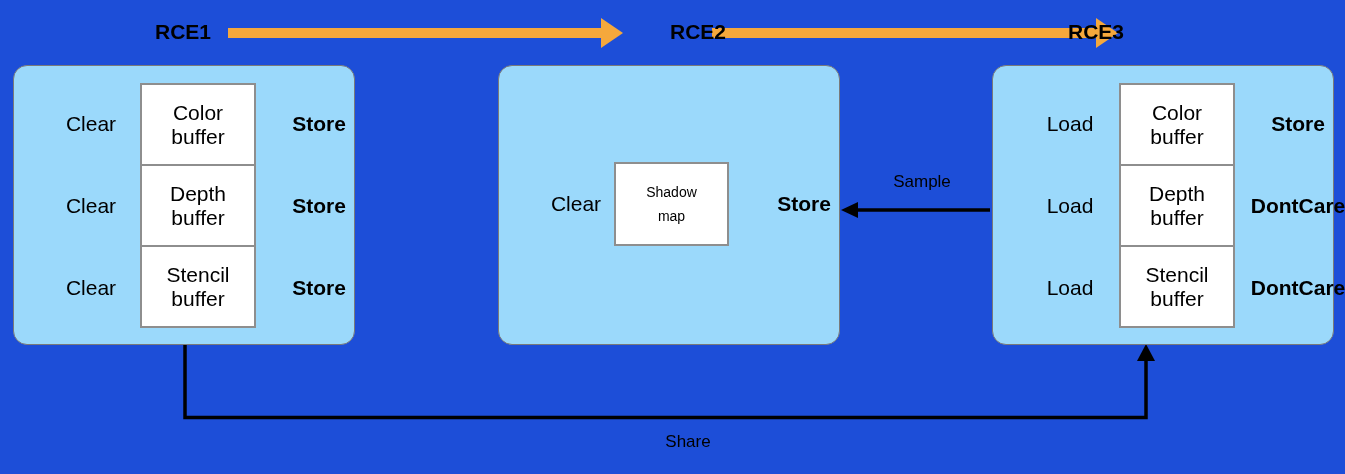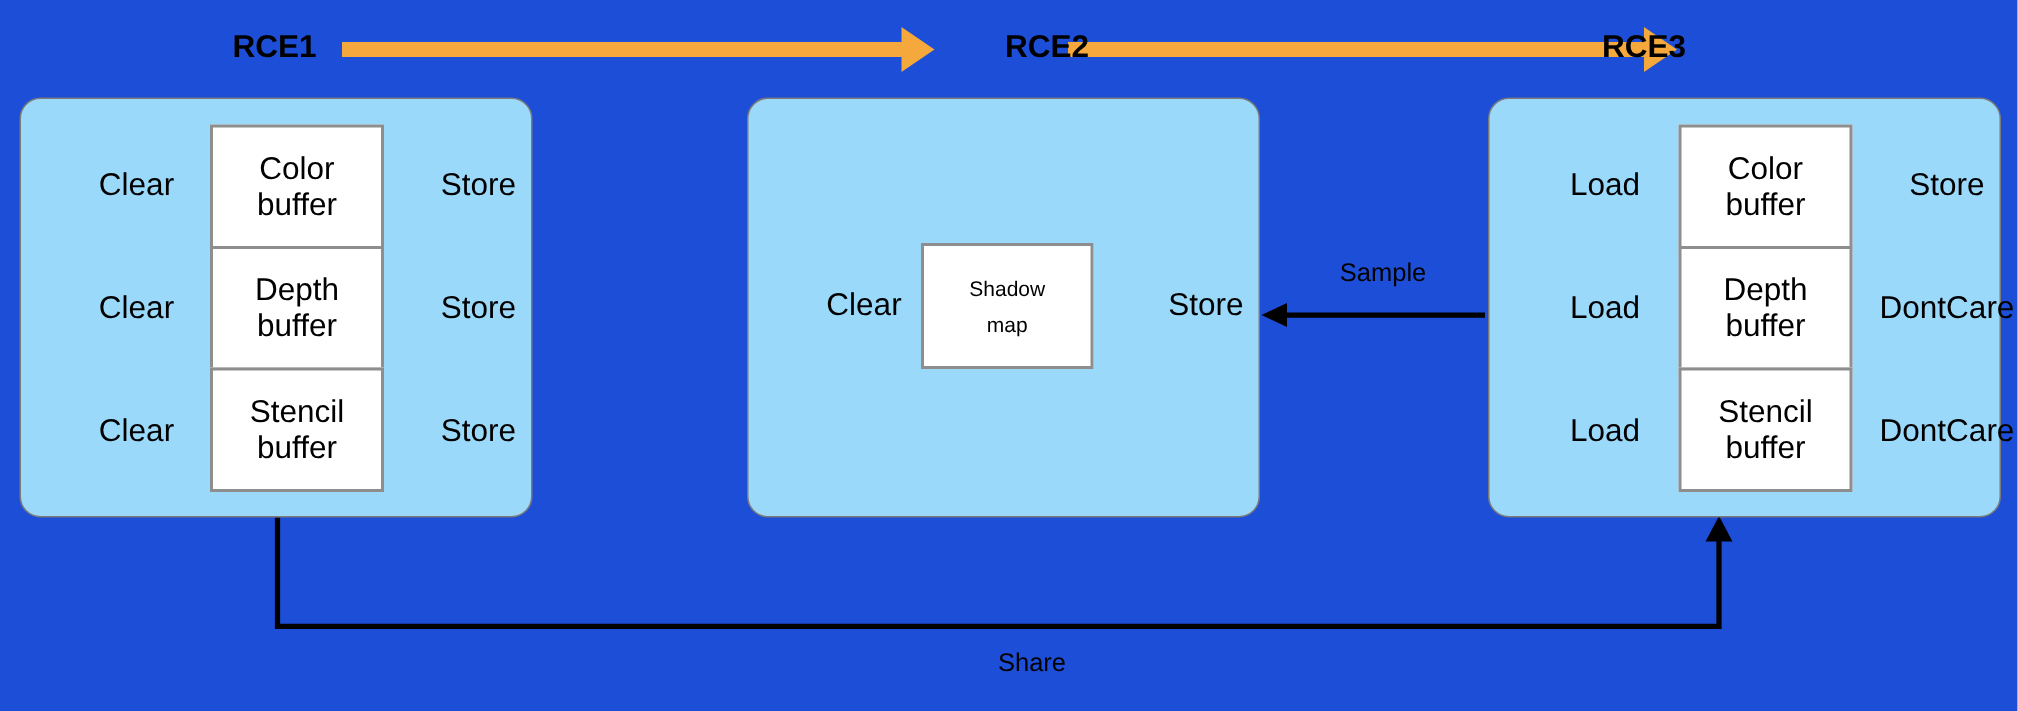--- a/index.html
+++ b/index.html
@@ -39,21 +39,21 @@
   .side {
     position: absolute;
     width: 114px;
     text-align: center;
     font-size: 21px;
     line-height: 24px;
     white-space: nowrap;
     padding-left: 20px;
   }
   .side.left  { left: 0; }
-  .side.right { left: 229px; width: 112px; }
+  .side.right { left: 229px; width: 112px; font-weight: bold; }
   .r1   { top: 46px; }
   .r2   { top: 128px; }
   .r3   { top: 210px; }
   .rmid { top: 126px; }
   .buffer-col {
     position: absolute;
     left: 114px;
     top: 17px;
     width: 96px;
     margin-left: 12px;

